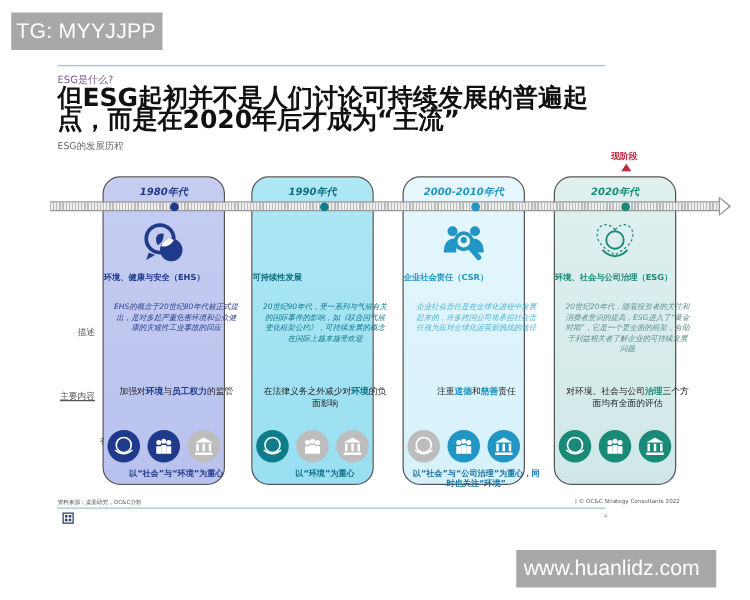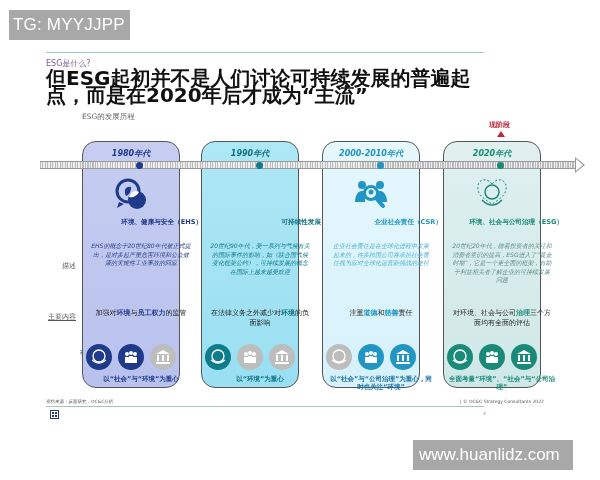--- a/index.html
+++ b/index.html
@@ -6,40 +6,40 @@
   html, body { width: 600px; height: 480px; background: #ffffff; overflow: hidden; }
   body { position: relative; font-family: "DejaVu Sans", "Liberation Sans", sans-serif; color: #222; }
 
   .wm-top { position: absolute; left: 9px; top: 10px; width: 121px; height: 30px; background: #a8a8a8; color: #fff; font-family: "Liberation Sans", sans-serif; font-size: 17px; line-height: 30px; padding-left: 4px; letter-spacing: 0.2px; }
   .wm-bottom { position: absolute; left: 413px; top: 440px; width: 160px; height: 30px; background: #a8a8a8; color: #fff; font-family: "Liberation Sans", sans-serif; font-size: 17px; line-height: 30px; padding-left: 6px; }
 
   .top-rule { position: absolute; left: 46px; top: 52px; width: 438px; height: 1px; background: #9cc9c3; }
 
   .kicker { position: absolute; left: 46px; top: 58px; font-size: 8px; color: #7a5b94; }
   .headline { position: absolute; left: 46px; top: 70px; width: 440px; font-size: 20px; font-weight: bold; color: #111; line-height: 17px; }
-  .subhead { position: absolute; left: 46px; top: 112px; font-size: 7.5px; color: #666; margin-left: 36px; }
+  .subhead { position: absolute; left: 46px; top: 112px; font-size: 7.5px; color: #666; }
 
   .current-stage { position: absolute; left: 489px; top: 120px; font-size: 7px; color: #c0273a; font-weight: bold; }
   .current-arrow { position: absolute; left: 497px; top: 131px; width: 0; height: 0; border-left: 4px solid transparent; border-right: 4px solid transparent; border-bottom: 6px solid #c0273a; }
 
   .card { position: absolute; top: 141px; height: 247px; width: 98px; border: 1.5px solid #555; border-radius: 14px; }
   .card.c1 { left: 82px; background: linear-gradient(#c6cdf1, #b9c2ee); }
   .card.c2 { left: 201px; background: linear-gradient(#aee7f5, #99dff2); }
   .card.c3 { left: 322px; background: linear-gradient(#e6f7fd, #d6f1fb); }
   .card.c4 { left: 443px; background: linear-gradient(#dff0ef, #cfe8e7); }
 
   .era { position: absolute; top: 6px; left: 0; width: 100%; text-align: center; font-size: 8px; font-weight: bold; font-style: italic; }
 
   .timeline { position: absolute; left: 40px; top: 161px; width: 538px; height: 8px; background: repeating-linear-gradient(90deg, #bbb 0 1px, #eee 1px 2.5px); border-top: 1px solid #999; border-bottom: 1px solid #999; }
   .timeline-head { position: absolute; left: 575px; top: 157px; width: 0; height: 0; border-top: 8px solid transparent; border-bottom: 8px solid transparent; border-left: 10px solid #999; }
   .timeline-head::after { content: ""; position: absolute; left: -9px; top: -6px; border-top: 6px solid transparent; border-bottom: 6px solid transparent; border-left: 7px solid #fff; }
   .dot { position: absolute; top: 162px; width: 7px; height: 7px; border-radius: 50%; }
 
   .icon-main { position: absolute; top: 34px; left: 50%; transform: translateX(-50%); width: 36px; height: 36px; }
-  .card-title { position: absolute; top: 76px; left: 0; width: 100%; text-align: right; font-size: 6.6px; font-weight: bold; margin-left: 23px; }
+  .card-title { position: absolute; top: 76px; left: 0; width: 100%; text-align: left; font-size: 6.6px; font-weight: bold; }
 
   .desc { position: absolute; top: 100px; left: 8px; width: 100px; text-align: center; font-size: 6px; font-style: italic; line-height: 8.5px; }
   .content { position: absolute; top: 167px; left: 6px; width: 104px; text-align: center; font-size: 7px; line-height: 9.5px; color: #222; }
 
   .focus-icons { position: absolute; top: 202px; left: 0; width: 100%; display: flex; justify-content: center; gap: 6px; }
   .fi { width: 26px; height: 26px; border-radius: 50%; display: flex; align-items: center; justify-content: center; }
   .fi svg { width: 18px; height: 18px; }
   .focus-text { position: absolute; top: 233px; left: 4px; width: 108px; text-align: center; font-size: 6.5px; font-weight: bold; line-height: 8px; }
 
   .row-label { position: absolute; right: 524px; font-size: 7px; color: #555; text-align: right; line-height: 8px; }
@@ -234,21 +234,20 @@
     <div class="fi" style="background:#1a8a78">
         <svg viewBox="0 0 18 18">
           <path d="M2 6 L9 2 L16 6Z" fill="#fff"></path>
           <rect x="3" y="7" width="2" height="6" fill="#fff"></rect>
           <rect x="8" y="7" width="2" height="6" fill="#fff"></rect>
           <rect x="13" y="7" width="2" height="6" fill="#fff"></rect>
           <rect x="2" y="14" width="14" height="2" fill="#fff"></rect>
         </svg>
       </div>
   </div>
-  <div class="focus-text" style="color:#1a8a78">全面考量“环境”、“社会”与“公司治理”</div>
 </div>
 
 <div class="timeline"></div>
 <div class="timeline-head"></div>
 <div class="dot" style="left:136px; background:#1f3a8a;"></div>
 <div class="dot" style="left:256px; background:#0f7c8c;"></div>
 <div class="dot" style="left:377px; background:#2196c4;"></div>
 <div class="dot" style="left:497px; background:#1a8a78;"></div>
 
 <div class="source">资料来源：桌面研究，OC&amp;C分析</div>

